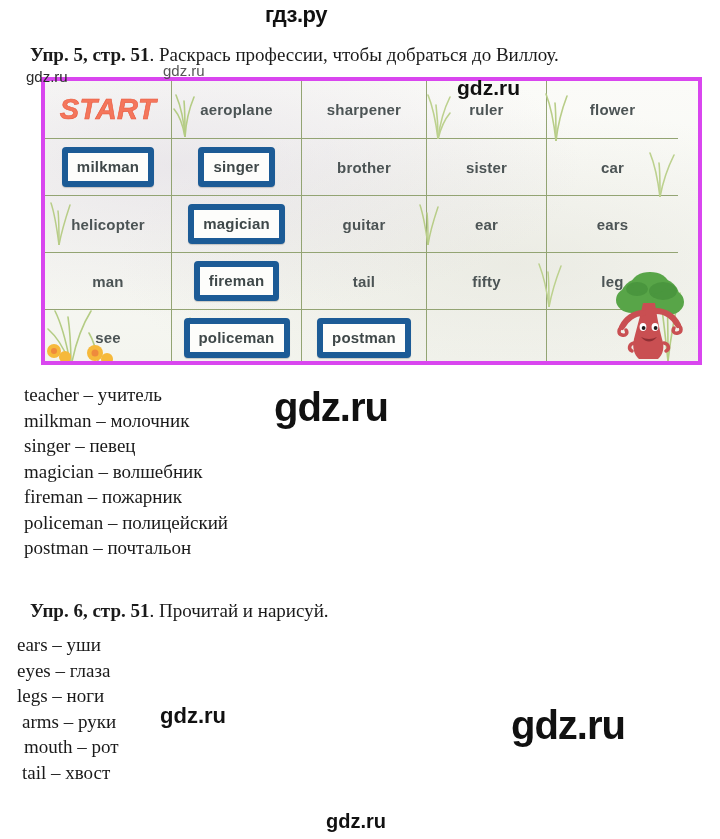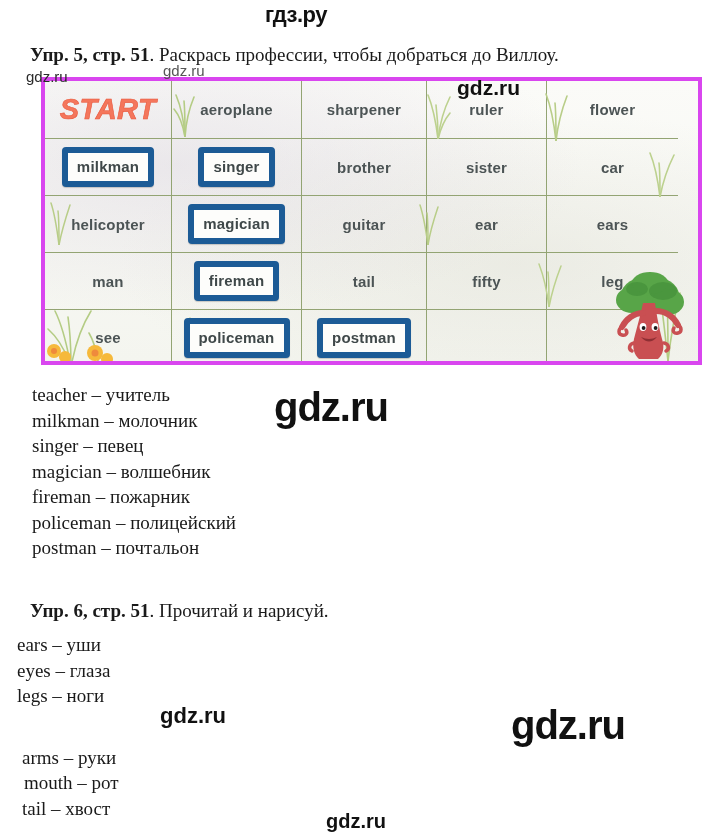--- a/index.html
+++ b/index.html
@@ -60,24 +60,24 @@
   #ex6-title { left: 30px; top: 600px; }
 
   .word-list {
     position: absolute;
     margin: 0;
     padding: 0;
     list-style: none;
     font-size: 19px;
     line-height: 25.5px;
   }
-  #ex5-words { left: 32px; top: 382px; }
+  #ex5-words { left: 24px; top: 382px; }
   #ex6-words { left: 17px; top: 632px; }
   #ex6-words li { padding-left: 0; }
-  #ex6-words li:nth-child(4) { padding-left: 5px; margin-top: 36px; }
+  #ex6-words li:nth-child(4) { padding-left: 5px; }
   #ex6-words li:nth-child(5) { padding-left: 7px; }
   #ex6-words li:nth-child(6) { padding-left: 5px; }
 
   
   #board {
     position: absolute;
     left: 41px;
     top: 77px;
     width: 661px;
     height: 288px;

